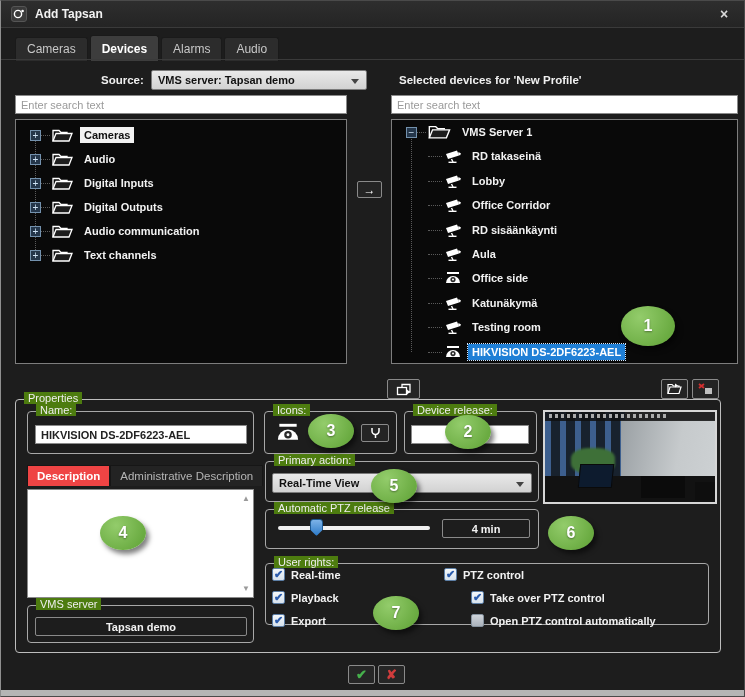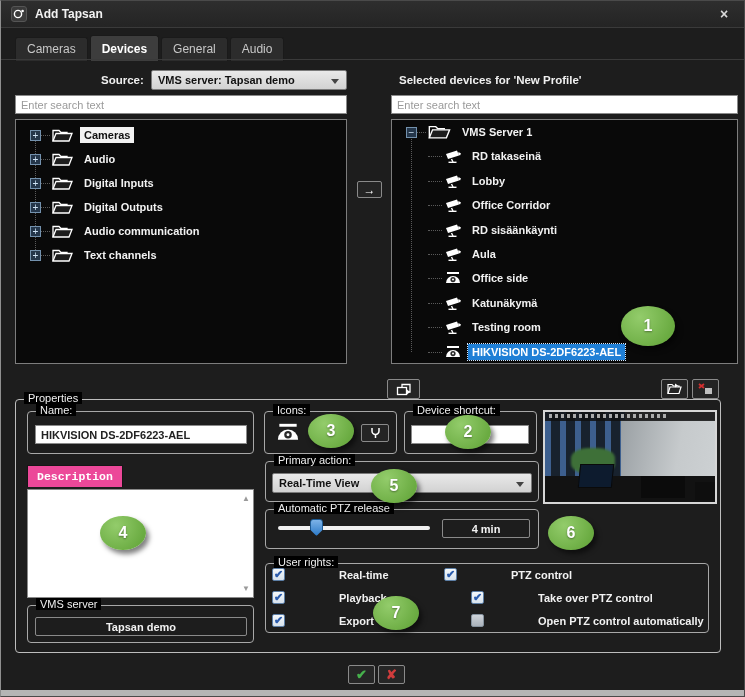--- a/index.html
+++ b/index.html
@@ -47,49 +47,49 @@
   .stub { width:9px; height:1px; border-top:1px dotted #5a5a5a; flex:0 0 auto; }
   .ticon { margin:0 6px 0 2px; flex:0 0 auto; display:flex; }
   .tlabel { font-size:11px; font-weight:600; color:#f2f2f2; padding:2px 4px; white-space:nowrap; }
   .tlabel.sel-white { background:#f2f2f2; color:#111; }
   .tlabel.sel-blue { background:#1f7fd6; color:#fff; outline:1px dotted #cfe6ff; }
   .vline { position:absolute; border-left:1px dotted #5a5a5a; z-index:1; }
   .child-indent { margin-left:36px; }
 
   
   .group { position:absolute; border:1px solid #a8a8a8; border-radius:4px; }
-  .group-label { position:absolute; top:-8px; left:8px; background:#000000; padding:0 4px;
+  .group-label { position:absolute; top:-8px; left:8px; background:#4d7c0f; padding:0 4px;
     font-size:11px; color:#efefef; white-space:nowrap; }
 
   
   .mini-btn { position:absolute; background:#242424; border:1px solid #8a8a8a; border-radius:2px;
     display:flex; align-items:center; justify-content:center; cursor:pointer; }
 
   
   .badge { position:absolute; border-radius:50%;
     background:radial-gradient(circle at 35% 28%, #93cc6b, #6aab41 75%);
     box-shadow:3px 4px 5px rgba(0,0,0,.5);
     display:flex; align-items:center; justify-content:center;
     color:#fff; font-size:16px; font-weight:700; text-shadow:0 1px 2px rgba(0,0,0,.4); }
 
   
   .dtab { font-size:11.5px; padding:4px 9px; color:#b5b5b5; background:#232323; border:1px solid #161616; border-bottom:none; }
-  .dtab.active { background:#ec4899; color:#fff; font-weight:700;font-family:Liberation Mono, monospace; }
+  .dtab.active { background:#ef4444; color:#fff; font-weight:700; }
   .textarea { position:absolute; background:#fff; border:1px solid #8a8a8a; }
   .scroll-arrow { position:absolute; right:3px; font-size:8px; color:#9a9a9a; }
 
   
   .cb-row { position:absolute; display:flex; align-items:center; }
   .cb { width:13px; height:13px; border:1px solid #5d7fa6; border-radius:2px;
     background:linear-gradient(#f4f8fb,#d7e2ec); margin-right:6px;
     display:flex; align-items:center; justify-content:center;
     font-size:11px; line-height:11px; color:transparent; font-weight:700; }
   .cb.on { color:#2b5cad; }
   .cb.off { background:linear-gradient(#cfd4da,#aab2bb); border-color:#85929e; }
-  .cb-label { font-size:11px; font-weight:600; color:#f2f2f2;margin-left:48px; }
+  .cb-label { font-size:11px; font-weight:600; color:#f2f2f2; }
 
   
   .slider-track { position:absolute; height:4px; background:#f0f0f0; border-radius:2px; }
   .slider-thumb { position:absolute; width:13px; height:17px; background:linear-gradient(#7db3e8,#2f7cc9);
     border:1px solid #1d5globalThis; border:1px solid #1d5a94; border-radius:3px;
     clip-path:polygon(0 0,100% 0,100% 62%,50% 100%,0 62%); }
   .value-box { position:absolute; border:1px solid #8a8a8a; border-radius:2px; background:#1d1d1d;
     display:flex; align-items:center; justify-content:center; font-size:11px; font-weight:600; color:#f2f2f2; }
 
   
@@ -125,27 +125,27 @@
         <circle cx="9.6" cy="3" r="1.3" fill="#fff"></circle>
       </svg>
   </span>
   <span class="title-text">Add Tapsan</span>
   <span class="close-x">×</span>
 </div>
 
 <div class="tabs">
   <div class="tab">Cameras</div>
   <div class="tab active">Devices</div>
-  <div class="tab">General</div>
+  <div class="tab">Alarms</div>
   <div class="tab">Audio</div>
 </div>
 <div class="tabline"></div>
 
 <div class="abs field-label" style="left:100px; top:73px; width:42px; text-align:right;">Source:</div>
-<div class="dropdown" style="left:150px; top:69px; width:196px;">
+<div class="dropdown" style="left:150px; top:69px; width:216px;">
   <span>VMS server: Tapsan demo</span>
   <span class="dd-arrow"></span>
 </div>
 <div class="abs field-label" style="left:398px; top:73px;">Selected devices for 'New Profile'</div>
 
 <input class="search" style="left: 14px; top: 94px; width: 332px;" placeholder="Enter search text">
 <input class="search" style="left: 390px; top: 94px; width: 347px;" placeholder="Enter search text">
 
 <div class="panel" style="left:14px; top:118px; width:332px; height:245px;">
   <div class="vline" style="left:19px; top:14px; height:124px;"></div>
@@ -398,39 +398,40 @@
 </span>
 <div class="mini-btn" style="left:360px; top:423px; width:28px; height:18px;">
   <span>
       <svg width="11" height="12" viewBox="0 0 11 12">
         <path d="M2,1 v3 a3.5,3.5 0 0 0 7,0 v-3 M5.5,7.5 V11" fill="none" stroke="#fff" stroke-width="1.5"></path>
       </svg>
     </span>
 </div>
 
 <div class="group" style="left:403px; top:410px; width:133px; height:43px;">
-  <span class="group-label">Device shortcut:</span>
+  <span class="group-label">Device release:</span>
 </div>
 <input class="search" style="left: 410px; top: 424px; width: 118px; height: 19px;" value="">
 
 <div class="preview">
   <div class="pv-window"></div>
   <div class="pv-green"></div>
   <div class="pv-wall"></div>
   <div class="pv-desk"></div>
   <div class="pv-mon1"></div>
   <div class="pv-mon2"></div>
   <div class="pv-mon3"></div>
   <div class="pv-topbar">
       <div class="pv-ts"></div>
     </div>
 </div>
 
 <div class="abs" style="left:26px; top:464px; display:flex; align-items:flex-end;">
   <div class="dtab active">Description</div>
+  <div class="dtab">Administrative Description</div>
 </div>
 <div class="textarea" style="left:26px; top:488px; width:227px; height:109px;">
   <span class="scroll-arrow" style="top:4px;">▲</span>
   <span class="scroll-arrow" style="bottom:4px;">▼</span>
 </div>
 
 <div class="group" style="left:26px; top:604px; width:227px; height:38px;">
   <span class="group-label">VMS server</span>
 </div>
 <div class="value-box" style="left:34px; top:616px; width:212px; height:19px;">Tapsan demo</div>
@@ -443,21 +444,21 @@
   <span class="dd-arrow"></span>
 </div>
 
 <div class="group" style="left:264px; top:508px; width:274px; height:40px;">
   <span class="group-label">Automatic PTZ release</span>
 </div>
 <div class="slider-track" style="left:277px; top:525px; width:152px;"></div>
 <div class="slider-thumb" style="left:309px; top:518px;"></div>
 <div class="value-box" style="left:441px; top:518px; width:88px; height:19px;">4 min</div>
 
-<div class="group" style="left:264px; top:562px; width:444px; height:70px;">
+<div class="group" style="left:264px; top:562px; width:444px; height:62px;">
   <span class="group-label">User rights:</span>
 </div>
 <div class="cb-row" style="left:271px; top:567px;">
   <span class="cb on">✔</span>
   <span class="cb-label">Real-time</span>
 </div>
 <div class="cb-row" style="left:271px; top:590px;">
   <span class="cb on">✔</span>
   <span class="cb-label">Playback</span>
 </div>

